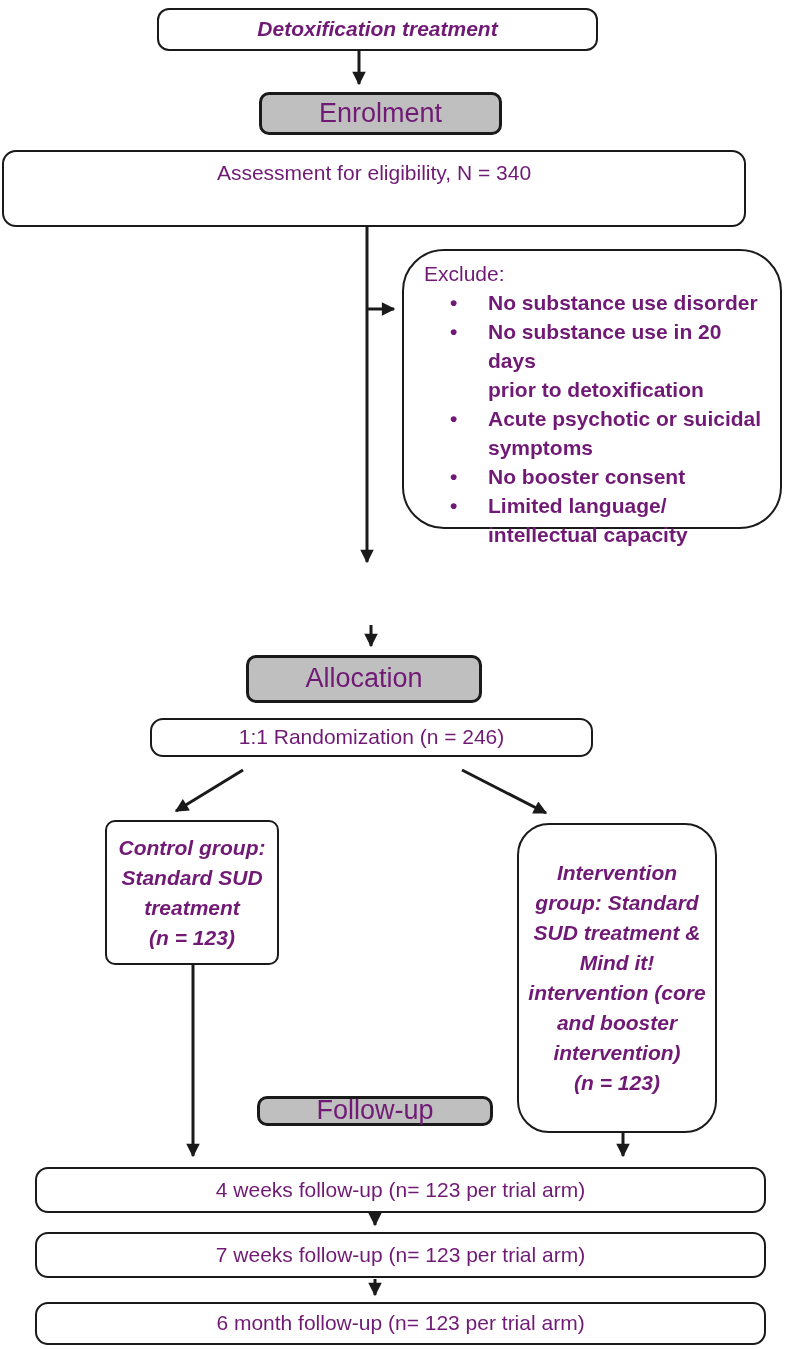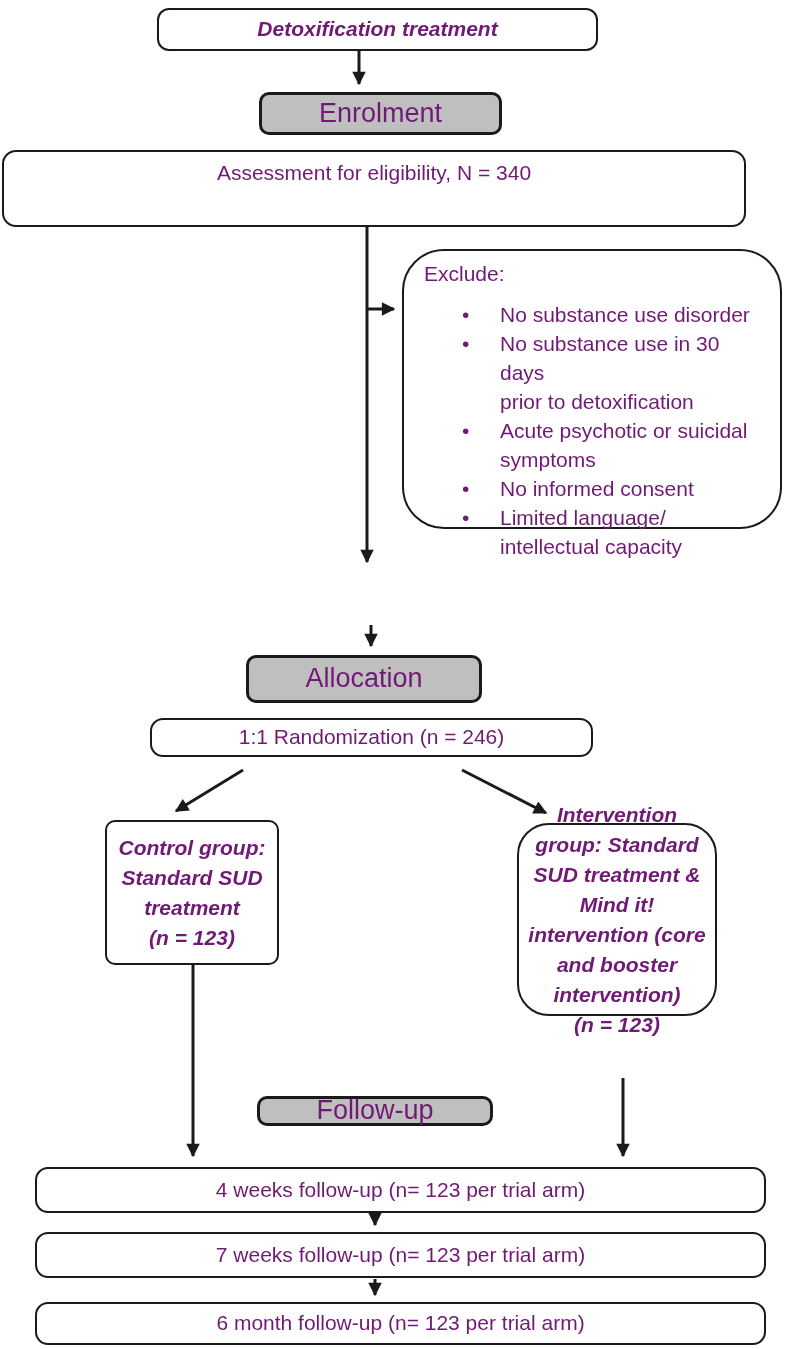--- a/index.html
+++ b/index.html
@@ -29,21 +29,21 @@
   }
   .bi{font-weight:bold;font-style:italic;}
   .pre{white-space:pre-line;}
   .top-align{align-items:flex-start;padding-top:9px;}
   .exclude{
     display:block;text-align:left;
     border-radius:42px;
     padding:8px 14px 8px 20px;
     font-size:21px;line-height:29px;
   }
-  .exclude-list{list-style:none;margin:12px;padding:0;}
+  .exclude-list{list-style:none;margin:0;padding:0;font-weight:bold;}
   .exclude-list li{
     position:relative;padding-left:64px;
     white-space:pre-line;line-height:29px;
   }
   .exclude-list li::before{
     content:"\2022";
     position:absolute;left:26px;top:0;
   }
   .multiline{line-height:30px;}
 </style>
@@ -73,41 +73,41 @@
   <div class="box bi" style="left:157px;top:8px;width:441px;height:43px;border-radius:12px;">Detoxification treatment</div>
 
   <div class="box gray" style="left:259px;top:92px;width:243px;height:43px;">Enrolment</div>
 
   <div class="box top-align" style="left:2px;top:150px;width:744px;height:77px;border-radius:14px;">Assessment for eligibility, N = 340</div>
 
   <div class="box exclude" style="left:402px;top:249px;width:380px;height:280px;">
     <div>Exclude:</div>
     <ul class="exclude-list">
         <li>No substance use disorder</li>
-        <li>No substance use in 30 days
+        <li>No substance use in 20 days
 prior to detoxification</li>
         <li>Acute psychotic or suicidal
 symptoms</li>
-        <li>No informed consent</li>
+        <li>No booster consent</li>
         <li>Limited language/
 intellectual capacity</li>
       </ul>
   </div>
 
 
   <div class="box gray" style="left:246px;top:655px;width:236px;height:48px;">Allocation</div>
 
   <div class="box" style="left:150px;top:718px;width:443px;height:39px;">1:1 Randomization (n = 246)</div>
 
   <div class="box bi pre multiline" style="left:105px;top:820px;width:174px;height:145px;border-radius:10px;">Control group:
 Standard SUD
 treatment
 (n = 123)</div>
 
-  <div class="box bi pre multiline" style="left:517px;top:823px;width:200px;height:193px;border-radius:32px;">Intervention
+  <div class="box bi pre multiline" style="left:517px;top:823px;width:200px;height:310px;border-radius:32px;">Intervention
 group: Standard
 SUD treatment &amp;
 Mind it!
 intervention (core
 and booster
 intervention)
 (n = 123)</div>
 
   <div class="box gray" style="left:257px;top:1096px;width:236px;height:30px;">Follow-up</div>
 

